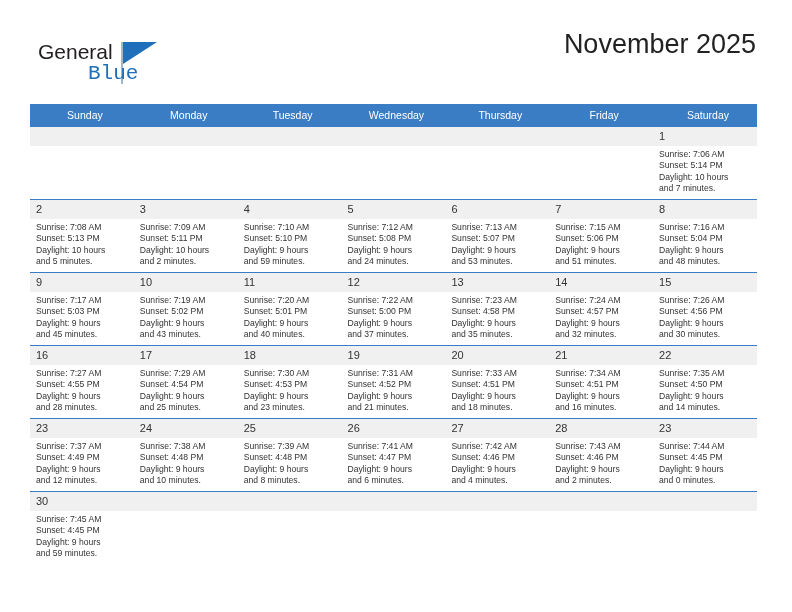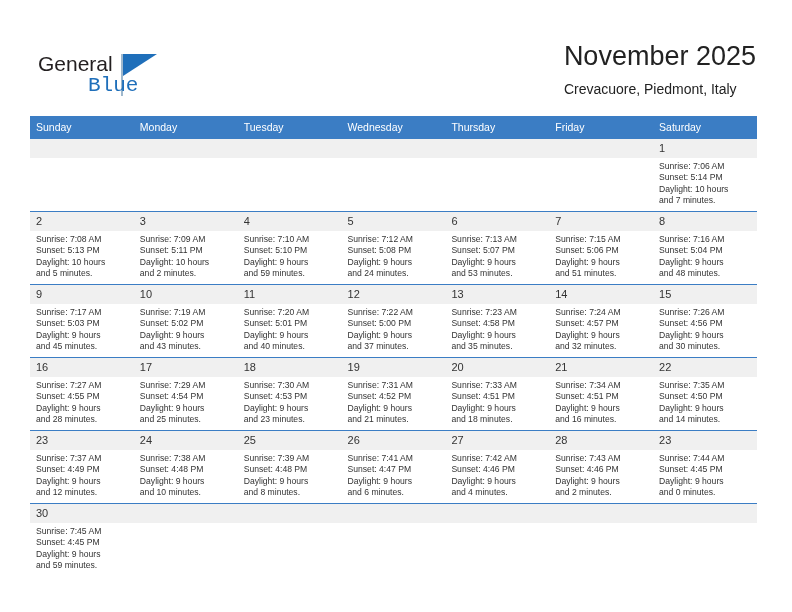--- a/index.html
+++ b/index.html
@@ -12,21 +12,20 @@
     height: 612px;
     font-family: "Liberation Sans", sans-serif;
     color: #000000;
     overflow: hidden;
   }
   .page {
     position: relative;
     width: 792px;
     height: 460px;
     box-sizing: border-box;
-    margin-top: 12px;
   }
 
   
   .header {
     position: absolute;
     left: 36px;
     top: 28px;
     right: 36px;
     height: 70px;
   }
@@ -100,21 +99,21 @@
     top: 104px;
     width: 727px;
     border-collapse: collapse;
     table-layout: fixed;
   }
   .calendar th {
     background: #3b7dc4;
     color: #ffffff;
     font-size: 10.5px;
     font-weight: normal;
-    text-align: left;
+    text-align: center;
     padding: 5px 0 5px 6px;
     height: 12px;
     border: none;
   }
   .calendar td {
     width: 103.85px;
     vertical-align: top;
     padding: 0;
     border: none;
     border-top: 1px solid #3b7dc4;
@@ -157,21 +156,20 @@
 
     <div class="brand">
       <span class="brand-general">General</span>
       <span class="brand-bar"></span>
       <span class="brand-flag"></span>
       <span class="brand-blue">Blue</span>
     </div>
 
     <div class="title-block">
       <div class="cal-title">November 2025</div>
-      <div class="cal-subtitle">Crevacuore, Piedmont, Italy</div>
     </div>
 
   </div>
 
   <table class="calendar">
     <thead>
       <tr>
         <th>Sunday</th>
         <th>Monday</th>
         <th>Tuesday</th>

